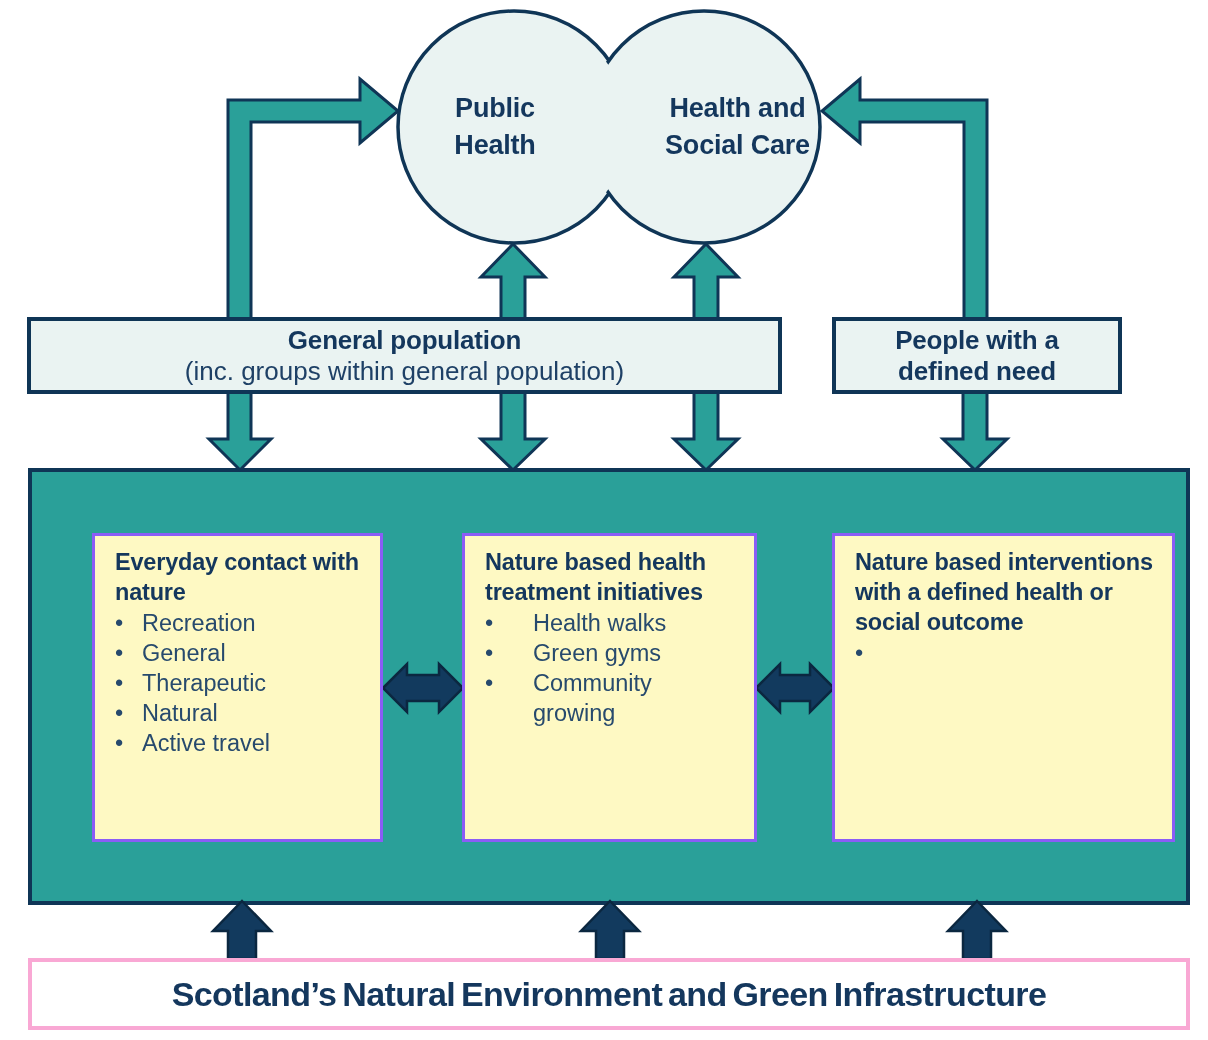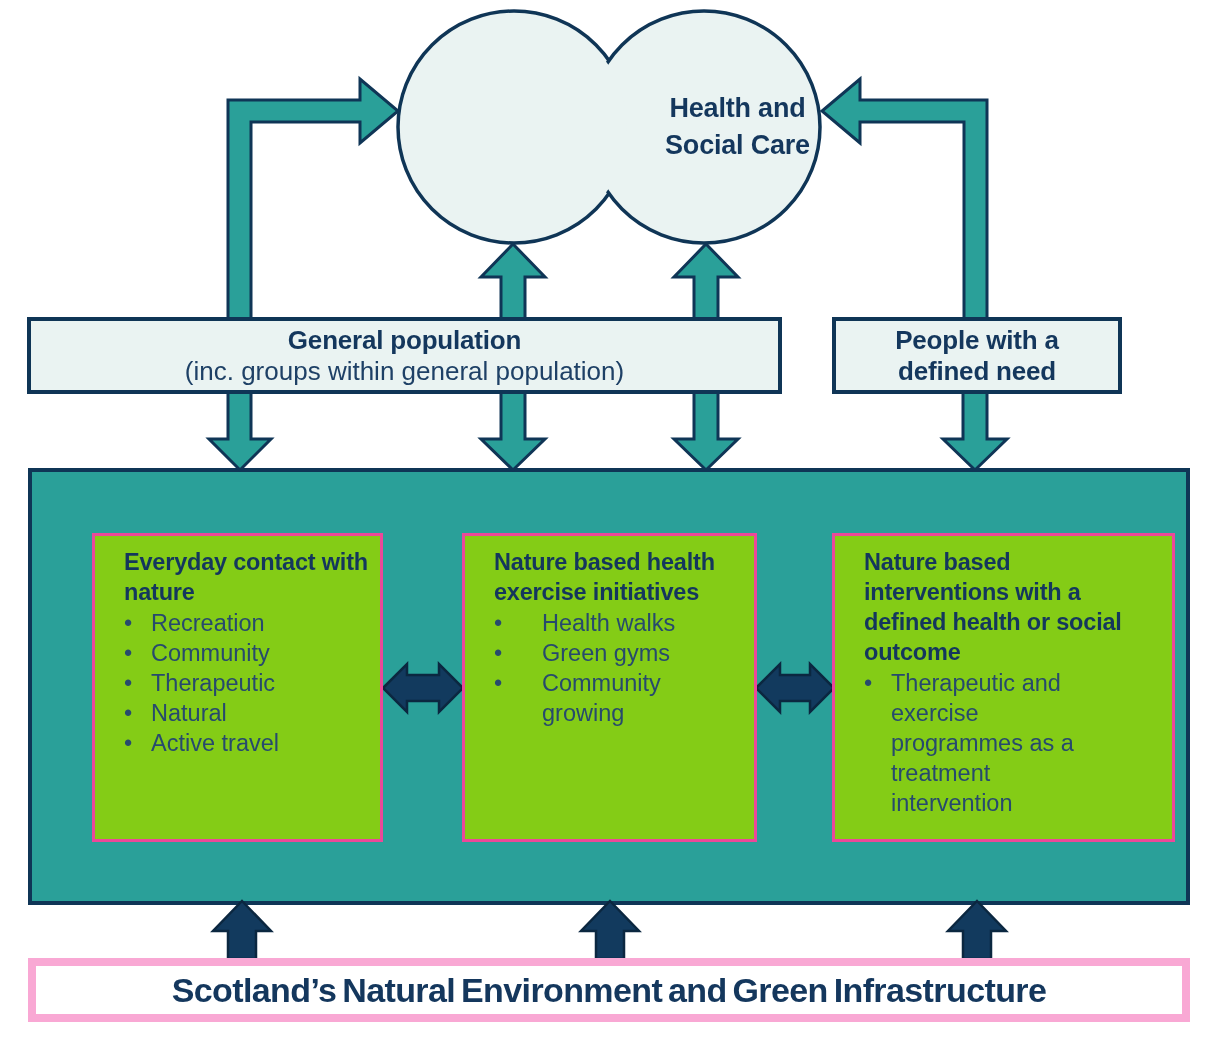--- a/index.html
+++ b/index.html
@@ -25,38 +25,38 @@
     align-items:center;justify-content:center;text-align:center;
   }
   .bar.pop{left:27px;top:317px;width:755px;height:77px;}
   .bar.need{left:832px;top:317px;width:290px;height:77px;}
   .bar .t{font-weight:bold;font-size:26px;line-height:31px;color:#14375d;letter-spacing:-0.2px;}
   .bar .s{font-weight:normal;font-size:26px;line-height:31px;color:#1e4066;}
   .bar.need .t{max-width:215px;}
 
   
   .wbox{
-    position:absolute;box-sizing:border-box;background:#84cc16;
-    border:3px solid #ec4899;padding:11px 12px 0 29px;
+    position:absolute;box-sizing:border-box;background:#fef9c3;
+    border:3px solid #8b5cf6;padding:11px 12px 0 20px;
   }
   .wbox.b1{left:92px;top:533px;width:291px;height:309px;}
   .wbox.b2{left:462px;top:533px;width:295px;height:309px;}
   .wbox.b3{left:832px;top:533px;width:343px;height:309px;}
   .wbox .title{font-weight:bold;font-size:23.5px;line-height:30px;color:#14375d;letter-spacing:-0.2px;}
   .wbox ul{list-style:none;margin:1px 0 0 0;padding:0;font-size:23.5px;line-height:30px;color:#274a6d;}
   .wbox li{display:flex;align-items:flex-start;}
   .wbox li .dot{flex:none;width:27px;color:#274a6d;}
   .wbox.b2 li .dot{width:48px;}
   .wbox.b2 li .txt{max-width:160px;}
   .wbox.b3 li .txt{max-width:198px;}
 
   
   .footer-box{
-    position:absolute;left:28px;top:958px;width:1162px;height:64px;
-    box-sizing:border-box;background:#ffffff;border:8px solid #f9a8d4;
+    position:absolute;left:28px;top:958px;width:1162px;height:72px;
+    box-sizing:border-box;background:#ffffff;border:4px solid #f9a8d4;
     display:flex;align-items:center;justify-content:center;text-align:center;
     font-weight:bold;font-size:34px;color:#14375d;
     letter-spacing:-0.6px;word-spacing:-3px;
   }
 </style>
 </head>
 <body>
 
 <div class="stage">
 
@@ -80,59 +80,60 @@
     <path d="M963,391 L987,391 L987,439 L1007,439 L975,470 L943,439 L963,439 Z" fill="#2aa099" stroke="#0f3556" stroke-width="3"></path>
 
     <path d="M383,688 L407,664 L407,675 L439,675 L439,664 L463,688 L439,712 L439,701 L407,701 L407,712 Z" fill="#123a5e" stroke="#0b2740" stroke-width="2.5"></path>
     <path d="M756,688 L780,664 L780,675 L810,675 L810,664 L834,688 L810,712 L810,701 L780,701 L780,712 Z" fill="#123a5e" stroke="#0b2740" stroke-width="2.5"></path>
 
     <path d="M242,901 L271,931 L256,931 L256,959 L228,959 L228,931 L213,931 Z" fill="#123a5e" stroke="#0b2740" stroke-width="2.5"></path>
     <path d="M610,901 L639,931 L624,931 L624,959 L596,959 L596,931 L581,931 Z" fill="#123a5e" stroke="#0b2740" stroke-width="2.5"></path>
     <path d="M977,901 L1006,931 L991,931 L991,959 L963,959 L963,931 L948,931 Z" fill="#123a5e" stroke="#0b2740" stroke-width="2.5"></path>
   </svg>
 
+  <div class="circle-label left">Public Health</div>
   <div class="circle-label right">Health and Social Care</div>
 
   <div class="bar pop">
     <div class="t">General population</div>
     <div class="s">(inc. groups within general population)</div>
   </div>
 
   <div class="bar need">
     <div class="t">People with a defined need</div>
   </div>
 
   <div class="wbox b1">
     <div class="title">Everyday contact with nature</div>
     <ul>
       <li>
           <span class="dot">•</span>
           <span class="txt">Recreation</span>
         </li>
       <li>
           <span class="dot">•</span>
-          <span class="txt">Community</span>
+          <span class="txt">General</span>
         </li>
       <li>
           <span class="dot">•</span>
           <span class="txt">Therapeutic</span>
         </li>
       <li>
           <span class="dot">•</span>
           <span class="txt">Natural</span>
         </li>
       <li>
           <span class="dot">•</span>
           <span class="txt">Active travel</span>
         </li>
     </ul>
   </div>
 
   <div class="wbox b2">
-    <div class="title">Nature based health exercise initiatives</div>
+    <div class="title">Nature based health treatment initiatives</div>
     <ul>
       <li>
           <span class="dot">•</span>
           <span class="txt">Health walks</span>
         </li>
       <li>
           <span class="dot">•</span>
           <span class="txt">Green gyms</span>
         </li>
       <li>
@@ -140,21 +141,20 @@
           <span class="txt">Community growing</span>
         </li>
     </ul>
   </div>
 
   <div class="wbox b3">
     <div class="title">Nature based interventions with a defined health or social outcome</div>
     <ul>
       <li>
           <span class="dot">•</span>
-          <span class="txt">Therapeutic and exercise programmes as a treatment intervention</span>
         </li>
     </ul>
   </div>
 
   <div class="footer-box">
     <span>Scotland’s Natural Environment and Green Infrastructure</span>
   </div>
 
 </div>
 

